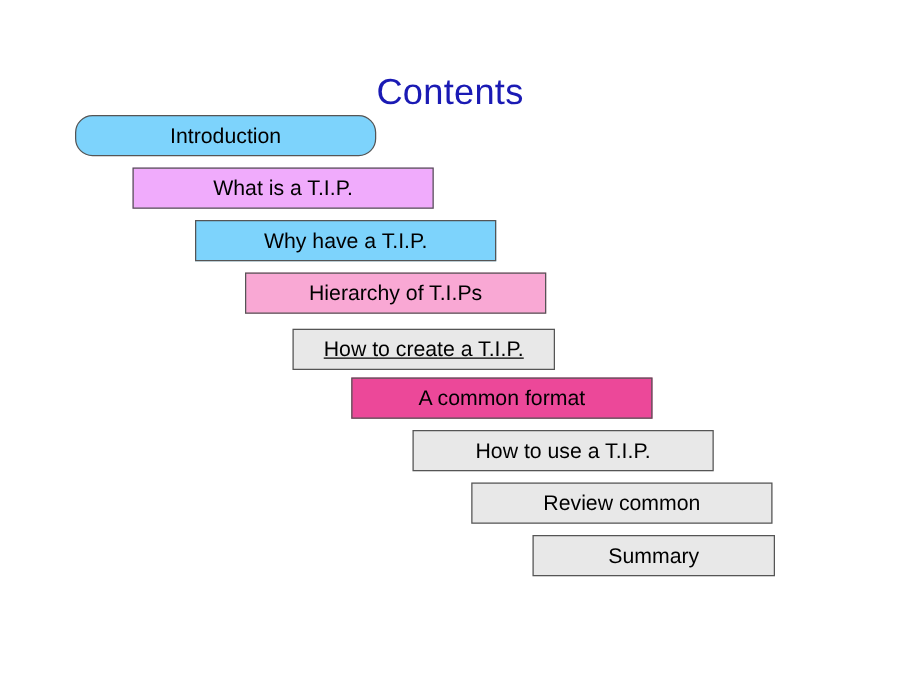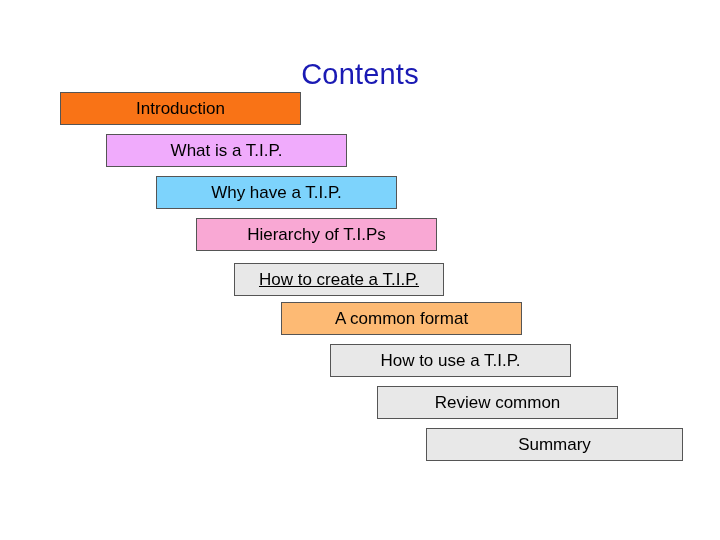--- a/index.html
+++ b/index.html
@@ -45,23 +45,23 @@
     justify-content: center;
     white-space: nowrap;
   }
 </style>
 </head>
 <body>
 
 <div id="slide">
   <div id="slide-title">Contents</div>
   <div id="boxes">
-      <div class="content-box" style="left: 60px; top: 92px; width: 241px; height: 33px; background: #f97316; border-color: rgb(85, 85, 85);">Introduction</div>
+      <div class="content-box" style="left: 60px; top: 92px; width: 241px; height: 33px; background: #7dd3fc; border-color: rgb(85, 85, 85); border-radius: 14px;">Introduction</div>
       <div class="content-box" style="left: 106px; top: 134px; width: 241px; height: 33px; background: #f0abfc; border-color: rgb(85, 85, 85);">What is a T.I.P.</div>
       <div class="content-box" style="left: 156px; top: 176px; width: 241px; height: 33px; background: #7dd3fc; border-color: rgb(85, 85, 85);">Why have a T.I.P.</div>
       <div class="content-box" style="left: 196px; top: 218px; width: 241px; height: 33px; background: #f9a8d4; border-color: rgb(85, 85, 85);">Hierarchy of T.I.Ps</div>
       <div class="content-box" style="left: 234px; top: 263px; width: 210px; height: 33px; background: rgb(232, 232, 232); border-color: rgb(85, 85, 85); text-decoration: underline;">How to create a T.I.P.</div>
-      <div class="content-box" style="left: 281px; top: 302px; width: 241px; height: 33px; background: #fdba74; border-color: rgb(85, 85, 85);">A common format</div>
+      <div class="content-box" style="left: 281px; top: 302px; width: 241px; height: 33px; background: #ec4899; border-color: rgb(85, 85, 85);">A common format</div>
       <div class="content-box" style="left: 330px; top: 344px; width: 241px; height: 33px; background: rgb(232, 232, 232); border-color: rgb(85, 85, 85);">How to use a T.I.P.</div>
       <div class="content-box" style="left: 377px; top: 386px; width: 241px; height: 33px; background: rgb(232, 232, 232); border-color: rgb(85, 85, 85);">Review common</div>
-      <div class="content-box" style="left: 426px; top: 428px; width: 257px; height: 33px; background: rgb(232, 232, 232); border-color: rgb(85, 85, 85);">Summary</div>
+      <div class="content-box" style="left: 426px; top: 428px; width: 194px; height: 33px; background: rgb(232, 232, 232); border-color: rgb(85, 85, 85);">Summary</div>
     </div>
 </div>
 
 </body></html>

